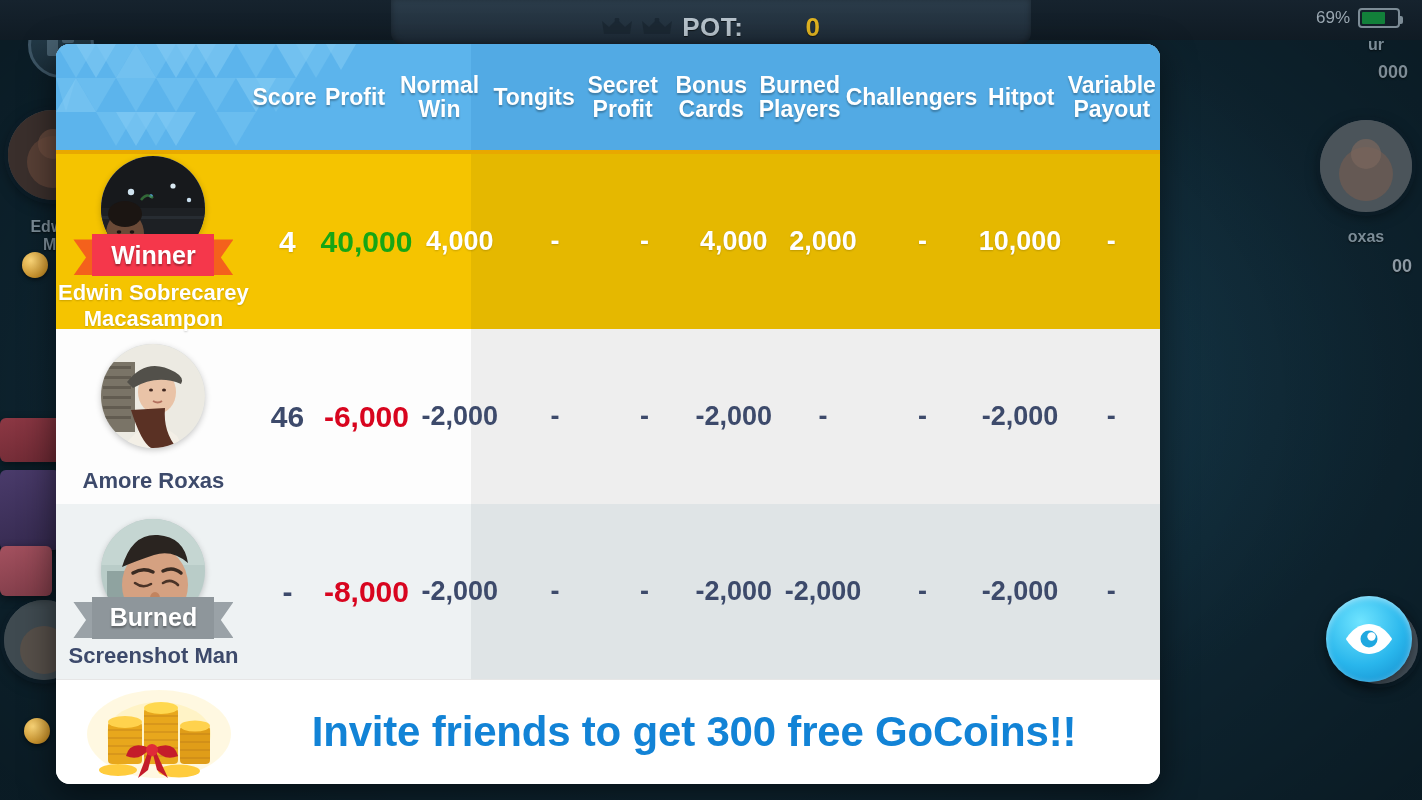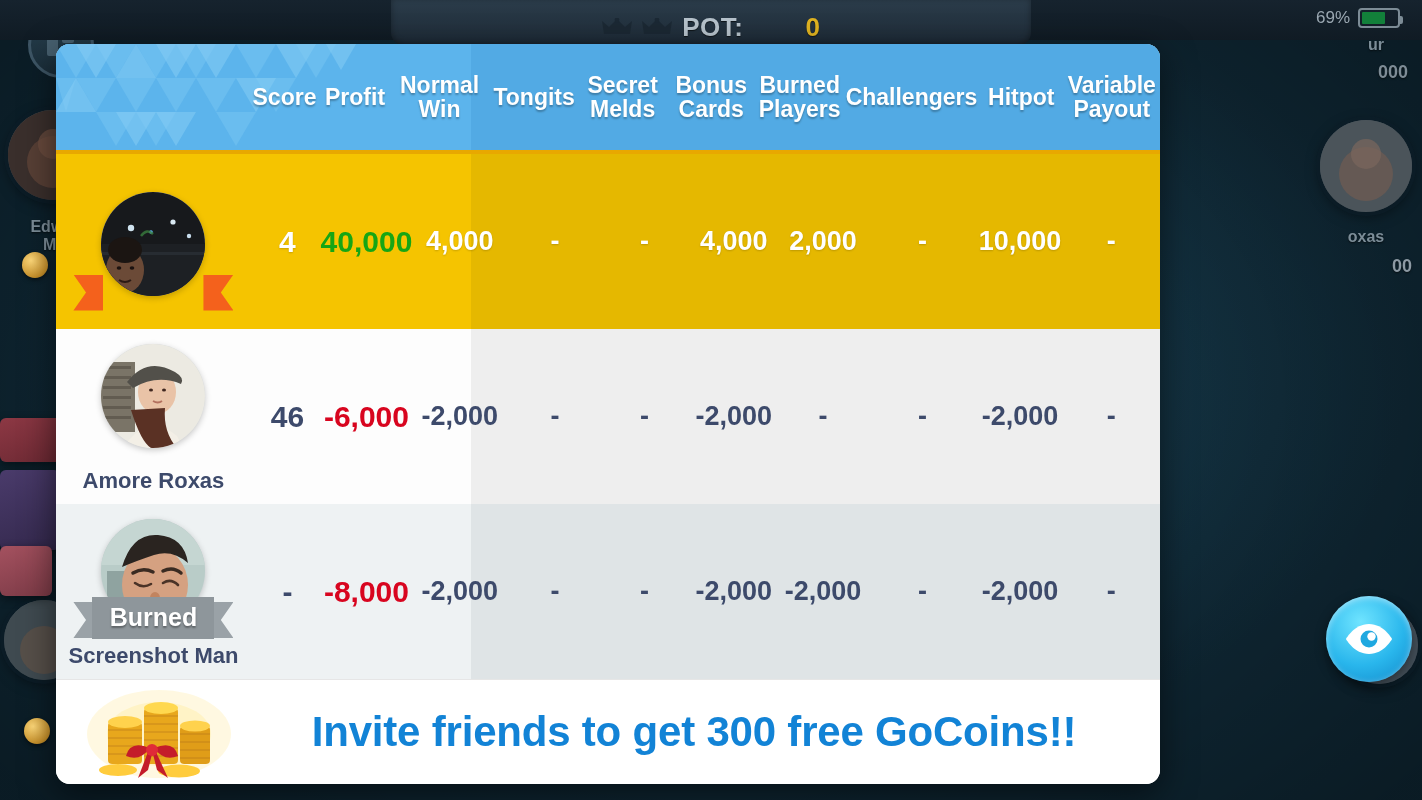--- a/index.html
+++ b/index.html
@@ -440,21 +440,21 @@
       </div>
     <div class="hcell" style="width:125px;">
         <span class="wrap2" style="white-space:pre-line;">Normal
 Win</span>
       </div>
     <div class="hcell" style="width:110px;">
         <span>Tongits</span>
       </div>
     <div class="hcell" style="width:110px;">
         <span style="white-space:pre-line;">Secret
-Melds</span>
+Profit</span>
       </div>
     <div class="hcell" style="width:110px;">
         <span style="white-space:pre-line;">Bonus
 Cards</span>
       </div>
     <div class="hcell" style="width:110px;">
         <span style="white-space:pre-line;">Burned
 Players</span>
       </div>
     <div class="hcell" style="width:135px;">
@@ -488,22 +488,25 @@
             <ellipse cx="24" cy="78" rx="19" ry="23" fill="#6b4a37"></ellipse>
             <ellipse cx="24" cy="58" rx="17" ry="13" fill="#1b1512"></ellipse>
             <ellipse cx="18" cy="76" rx="2.3" ry="1.8" fill="#1b1210"></ellipse>
             <ellipse cx="31" cy="76" rx="2.3" ry="1.8" fill="#1b1210"></ellipse>
             <path d="M18 88 q6 4 12 0" stroke="#2b1a14" stroke-width="2" fill="none"></path>
           </svg>
         </div>
         <div class="ribbon ribbon-winner">
           <div class="tail l"></div>
           <div class="tail r"></div>
+          <div class="rbody">Winner</div>
         </div>
       </div>
+      <div class="pname" style="white-space:pre-line;">Edwin Sobrecarey
+Macasampon</div>
     </div>
 
     <div class="cell score-cell" style="width:90px;">4</div>
     <div class="cell profit-cell profit-pos" style="width:85px;">40,000</div>
     <div class="cell" style="width:125px;">4,000</div>
     <div class="cell" style="width:110px;">-</div>
     <div class="cell" style="width:110px;">-</div>
     <div class="cell" style="width:110px;">4,000</div>
     <div class="cell" style="width:110px;">2,000</div>
     <div class="cell" style="width:135px;">-</div>

